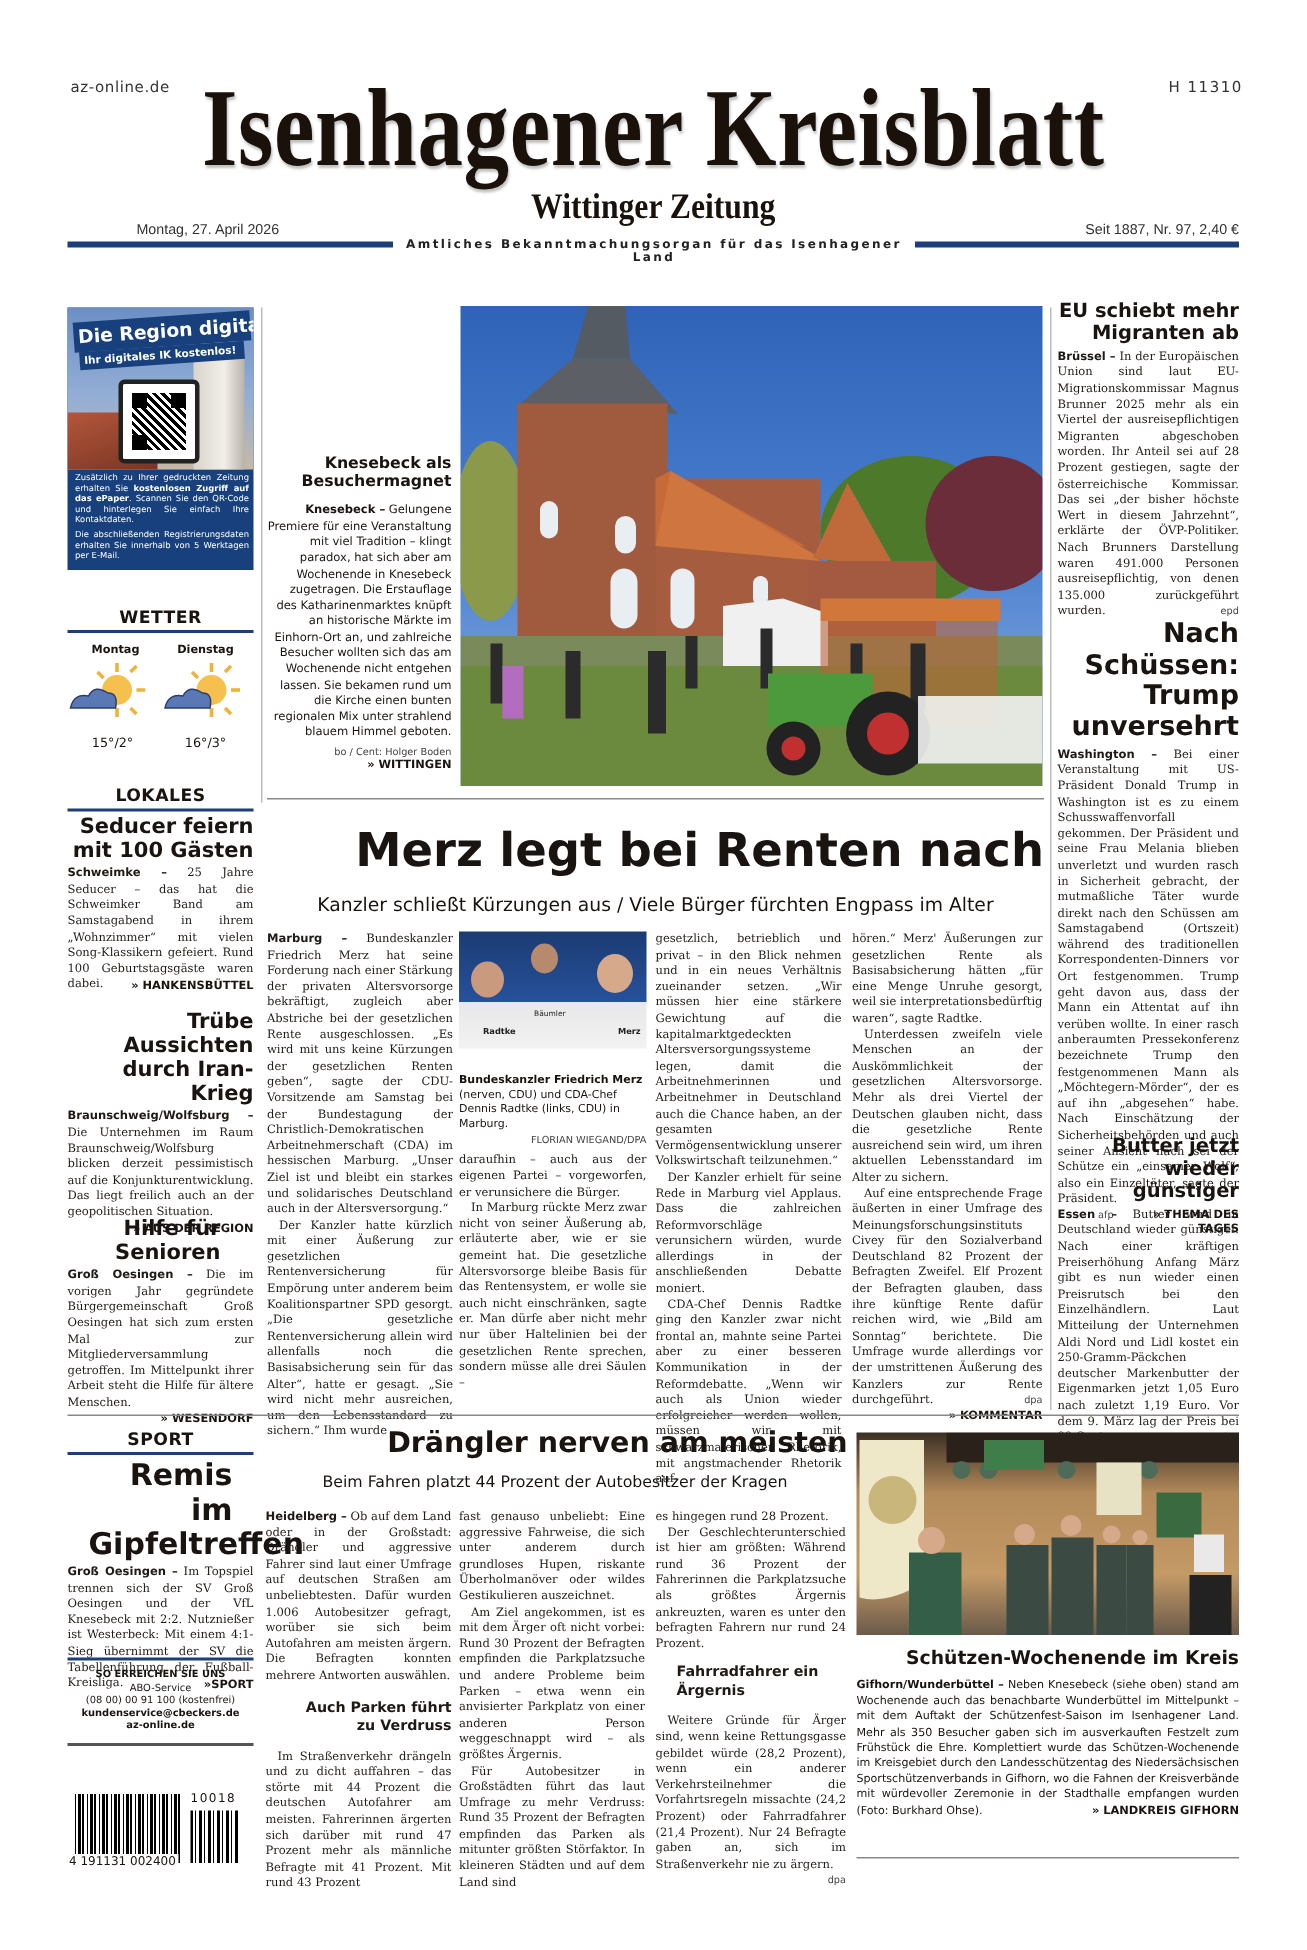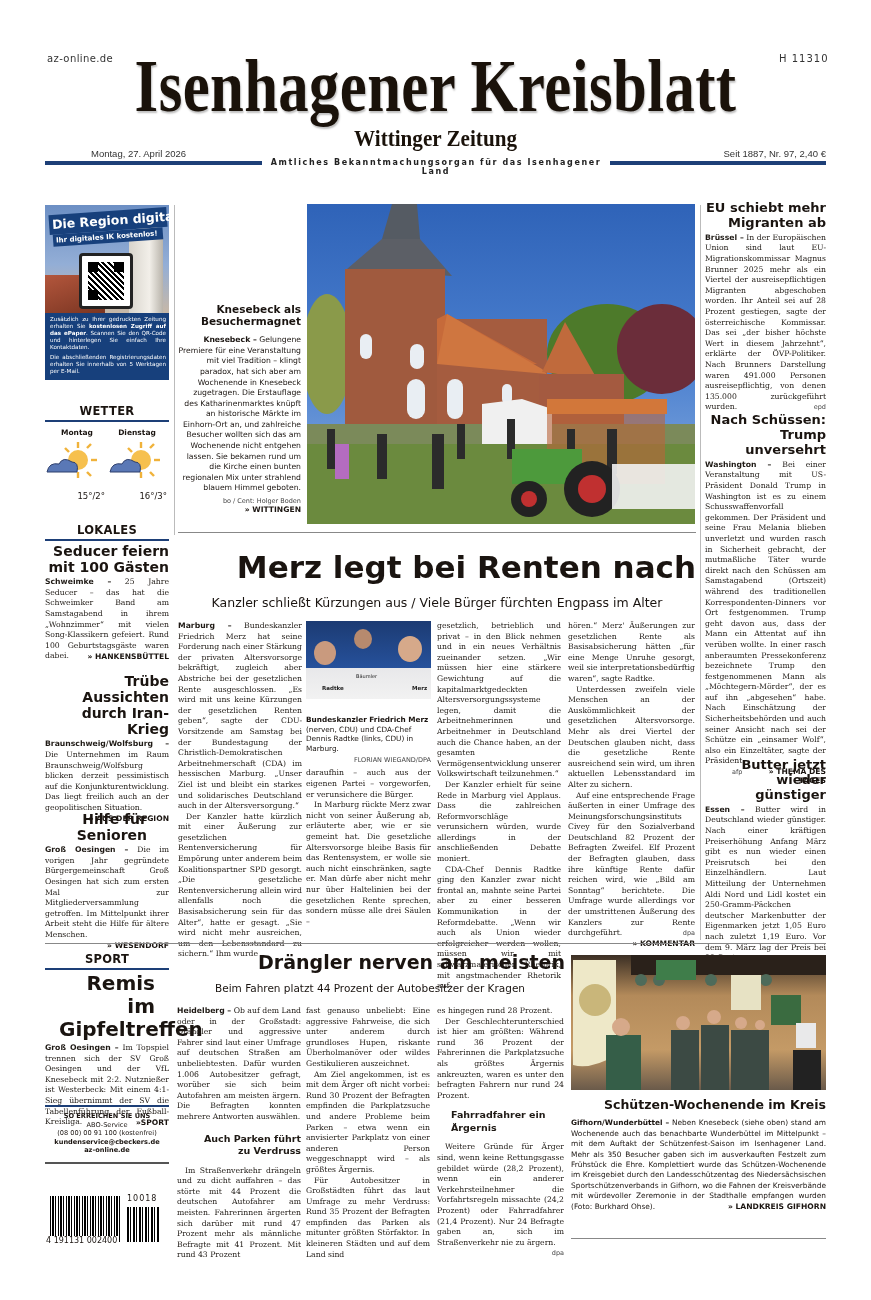--- a/index.html
+++ b/index.html
@@ -37,21 +37,21 @@
       #fff; }
   .ad-text { left: 5px; top: 111px; width: 116px; font-size: 5.6px; line-height: 7px; text-align: justify; }
   .ad-text p { margin-bottom: 3px; }
 
   
   .sect-head { font-family: "DejaVu Sans", sans-serif; font-weight: bold; text-align: center; font-size: 11.5px; letter-spacing: .3px; border-bottom: 2px solid #1d3f77; padding-bottom: 2px; }
 
   
   .wx-day { font-family: "DejaVu Sans", sans-serif; font-size: 7.5px; font-weight: bold; text-align: center; width: 60px; }
   .wx-icon { width: 52px; height: 40px; position: absolute; }
-  .wx-temp { font-family: "DejaVu Sans", sans-serif; font-size: 8.5px; text-align: right; width: 60px; }
+  .wx-temp { font-family: "DejaVu Sans", sans-serif; font-size: 8.5px; text-align: center; width: 60px; }
 
   
   .hl { font-family: "DejaVu Sans", sans-serif; font-weight: bold; text-align: right; line-height: 1.15; color: #1a1410; }
   .body { font-family: "DejaVu Serif", serif; font-size: 7.7px; line-height: 10.6px; text-align: justify; hyphens: auto; color: #1f1a15; }
   .body b.loc { font-family: "DejaVu Sans", sans-serif; font-weight: bold; }
   .ref { font-family: "DejaVu Sans", sans-serif; font-weight: bold; font-size: 7.6px; text-align: right; display: block; }
   .src { font-family: "DejaVu Sans", sans-serif; font-size: 6.5px; color: #444; }
   .rule-v { width: 1px; background: #bbb; }
   .rule-h { height: 1px; background: #888; }
 
@@ -218,21 +218,21 @@
     <rect x="305" y="260" width="83" height="45" fill="#f2f2f2" opacity=".9"></rect>
   </svg>
 </div>
 
 <div class="abs" style="left:705px;top:201px;width:121px">
   <div class="hl" style="font-size:13px">EU schiebt mehr Migranten ab</div>
   <div class="body" style="margin-top:2px"><b class="loc">Brüssel –</b><span> In der Europäischen Union sind laut EU-Migrationskommissar Magnus Brunner 2025 mehr als ein Viertel der ausreisepflichtigen Migranten abgeschoben worden. Ihr Anteil sei auf 28 Prozent gestiegen, sagte der österreichische Kommissar. Das sei „der bisher höchste Wert in diesem Jahrzehnt“, erklärte der ÖVP-Politiker. Nach Brunners Darstellung waren 491.000 Personen ausreisepflichtig, von denen 135.000 zurückgeführt wurden.</span> <span class="src" style="float:right">epd</span></div>
 </div>
 
 <div class="abs" style="left:705px;top:413px;width:121px">
-  <div class="hl" style="font-size:13px">Nach Schüssen: Trump unversehrt</div>
+  <div class="hl" style="font-size:18px">Nach Schüssen: Trump unversehrt</div>
   <div class="body" style="margin-top:2px"><b class="loc">Washington –</b><span> Bei einer Veranstaltung mit US-Präsident Donald Trump in Washington ist es zu einem Schusswaffenvorfall gekommen. Der Präsident und seine Frau Melania blieben unverletzt und wurden rasch in Sicherheit gebracht, der mutmaßliche Täter wurde direkt nach den Schüssen am Samstagabend (Ortszeit) während des traditionellen Korrespondenten-Dinners vor Ort festgenommen. Trump geht davon aus, dass der Mann ein Attentat auf ihn verüben wollte. In einer rasch anberaumten Pressekonferenz bezeichnete Trump den festgenommenen Mann als „Möchtegern-Mörder“, der es auf ihn „abgesehen“ habe. Nach Einschätzung der Sicherheitsbehörden und auch seiner Ansicht nach sei der Schütze ein „einsamer Wolf“, also ein Einzeltäter, sagte der Präsident.</span></div>
   <div style="display:flex;justify-content:space-between;align-items:baseline">
     <span class="src" style="margin-left:27px">afp</span>
     <span class="ref">» THEMA DES TAGES</span>
   </div>
 </div>
 
 <div class="abs" style="left:705px;top:758px;width:121px">
   <div class="hl" style="font-size:13px">Butter jetzt wieder günstiger</div>
   <div class="body" style="margin-top:2px"><b class="loc">Essen –</b><span> Butter wird in Deutschland wieder günstiger. Nach einer kräftigen Preiserhöhung Anfang März gibt es nun wieder einen Preisrutsch bei den Einzelhändlern. Laut Mitteilung der Unternehmen Aldi Nord und Lidl kostet ein 250-Gramm-Päckchen deutscher Markenbutter der Eigenmarken jetzt 1,05 Euro nach zuletzt 1,19 Euro. Vor dem 9. März lag der Preis bei 99 Cent.</span> <span class="src" style="float:right">dpa</span></div>

